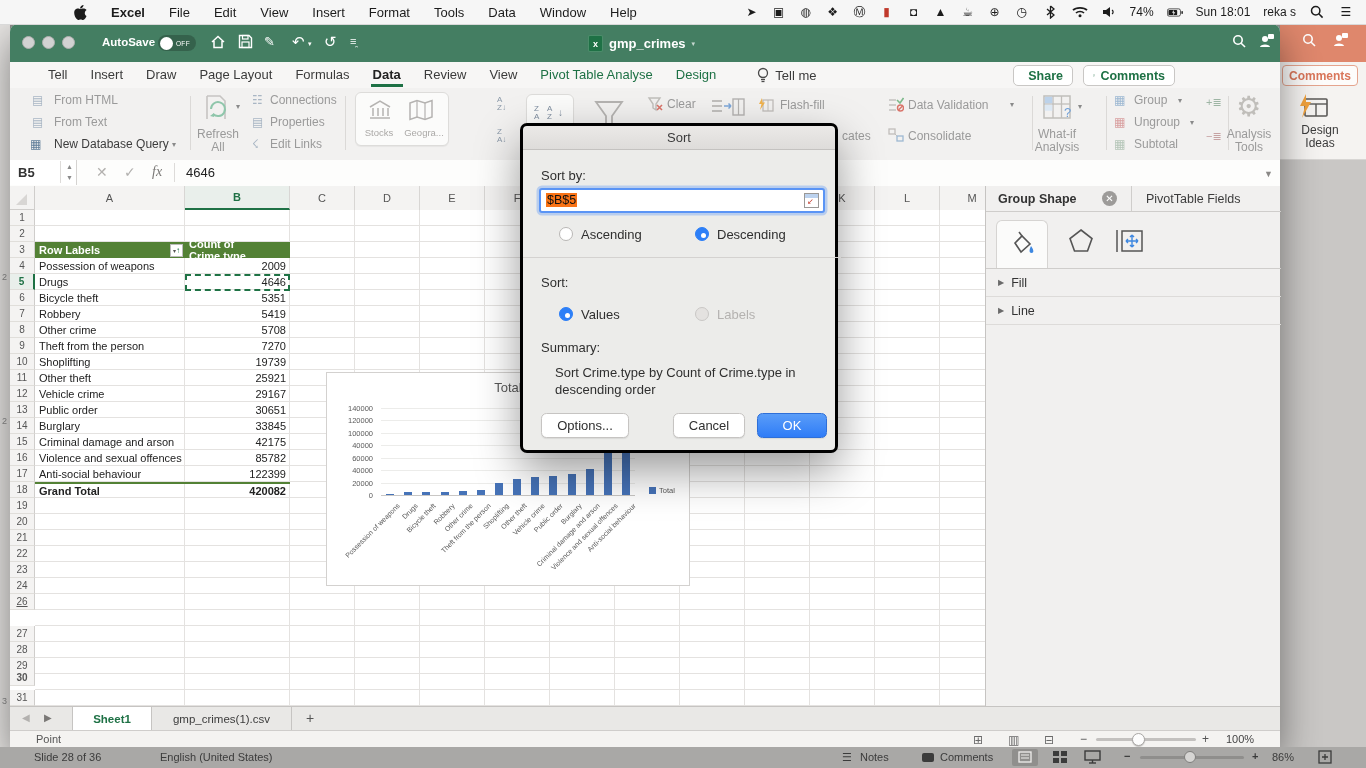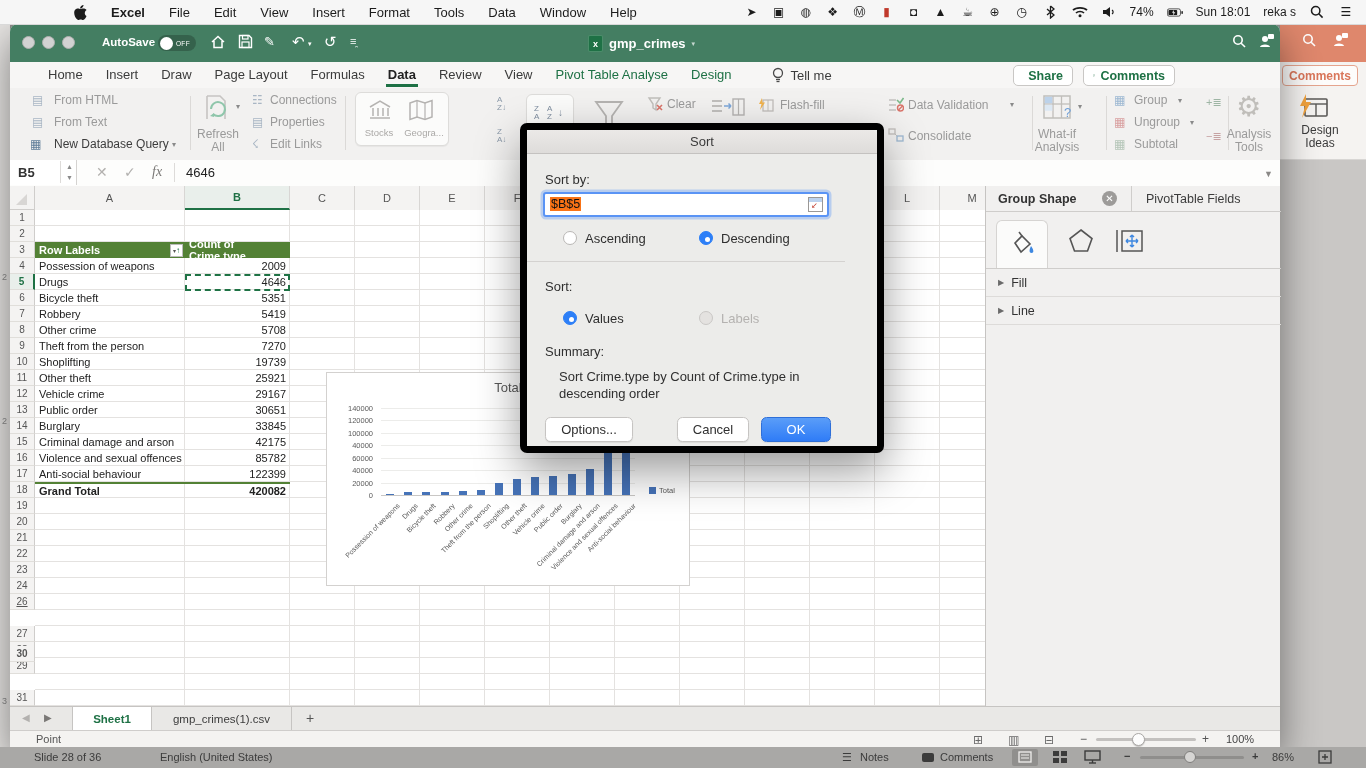--- a/index.html
+++ b/index.html
@@ -77,21 +77,21 @@
   .prow{position:absolute;left:0;width:295px;border-bottom:1px solid #dddbd9;font-size:12.5px;color:#333;
     display:flex;align-items:center;gap:7px;padding-left:12px;box-sizing:border-box;}
   
   #shtabs{left:0;top:682px;width:1270px;height:24px;background:#e9e8e6;border-top:1px solid #c6c4c2;box-sizing:border-box;}
   .shtab{position:absolute;top:0;height:23px;display:flex;align-items:center;justify-content:center;
     font-size:11.5px;color:#3c3c3c;border-right:1px solid #c6c4c2;box-sizing:border-box;}
   .shtab.active{background:#fff;color:#1e7145;font-weight:bold;border-left:1px solid #c6c4c2;}
   #statusbar{left:0;top:706px;width:1270px;height:17px;background:#f4f3f1;border-top:1px solid #cfcdcb;
     box-sizing:border-box;font-size:11px;color:#555;}
   
-  #dlg{left:520px;top:123px;width:364px;height:330px;background:#ececea;border:7px solid #000000;border-radius:7px;
+  #dlg{left:520px;top:123px;width:318px;height:330px;background:#ececea;border:3px solid #000000;border-radius:7px;
     box-shadow:0 18px 45px rgba(0,0,0,.4);z-index:60;box-sizing:border-box;}
   #dlg-title{left:0;top:0;width:100%;height:24px;background:linear-gradient(#ebe9e7,#dedcda);
     border-bottom:1px solid #c4c2c0;border-radius:7px 7px 0 0;text-align:center;line-height:24px;
     font-size:13px;color:#3a3a3a;box-sizing:border-box;}
   .dlbl{position:absolute;font-size:13px;color:#2f2f2f;}
   .radio{position:absolute;width:14px;height:14px;border-radius:50%;background:#fff;border:1px solid #b9b7b5;box-sizing:border-box;}
   .radio.on{background:#2d7ff7;border-color:#2d7ff7;}
   .radio.on::after{content:"";position:absolute;left:4.5px;top:4.5px;width:5px;height:5px;border-radius:50%;background:#fff;}
   .radio.dis{background:#e4e2e0;border-color:#c9c7c5;}
   .dbtn{position:absolute;height:25px;border-radius:5.5px;background:#fff;border:1px solid #c6c4c2;
@@ -307,21 +307,21 @@
         <svg width="17" height="16" viewBox="0 0 17 16">
             <circle cx="7" cy="6" r="3" fill="#fff"></circle>
             <path d="M2 14 C2 10.5 12 10.5 12 14 Z" fill="#fff"></path>
             <rect x="10" y="1" width="6" height="5" rx="1" fill="#fff"></rect>
           </svg>
       </span>
     </div>
 
     <div id="tabrow" class="a">
       <span id="rtabs" style="display:flex;gap:23px;">
-          <span class="rtab">Home</span>
+          <span class="rtab">Tell</span>
           <span class="rtab">Insert</span>
           <span class="rtab">Draw</span>
           <span class="rtab">Page Layout</span>
           <span class="rtab">Formulas</span>
           <span class="rtab active">Data</span>
           <span class="rtab">Review</span>
           <span class="rtab">View</span>
           <span class="rtab ctx">Pivot Table Analyse</span>
           <span class="rtab ctx">Design</span>
         </span>
@@ -567,21 +567,21 @@
           <div class="rowhead" style="top: 328px;">20</div>
           <div class="rowhead" style="top: 344px;">21</div>
           <div class="rowhead" style="top: 360px;">22</div>
           <div class="rowhead" style="top: 376px;">23</div>
           <div class="rowhead" style="top: 392px;">24</div>
           <div class="rowhead" style="top: 408px;">25</div>
           <div class="rowhead" style="top: 408px; text-decoration: underline;">26</div>
           <div class="rowhead" style="top: 440px;">27</div>
           <div class="rowhead" style="top: 456px;">28</div>
           <div class="rowhead" style="top: 472px;">29</div>
-          <div class="rowhead" style="top: 460px; font-weight: bold;">30</div>
+          <div class="rowhead" style="top: 484px; font-weight: bold;">30</div>
           <div class="rowhead" style="top: 504px;">31</div>
         </div>
       <div id="gridarea" class="a" style="left:25px;top:24px;width:950px;height:496px;
         background-image:repeating-linear-gradient(to bottom, transparent 0 15px, #e4e2e0 15px 16px);"></div>
       <div id="gridv">
           <div class="gline" style="left: 174px;"></div>
           <div class="gline" style="left: 279px;"></div>
           <div class="gline" style="left: 344px;"></div>
           <div class="gline" style="left: 409px;"></div>
           <div class="gline" style="left: 474px;"></div>

